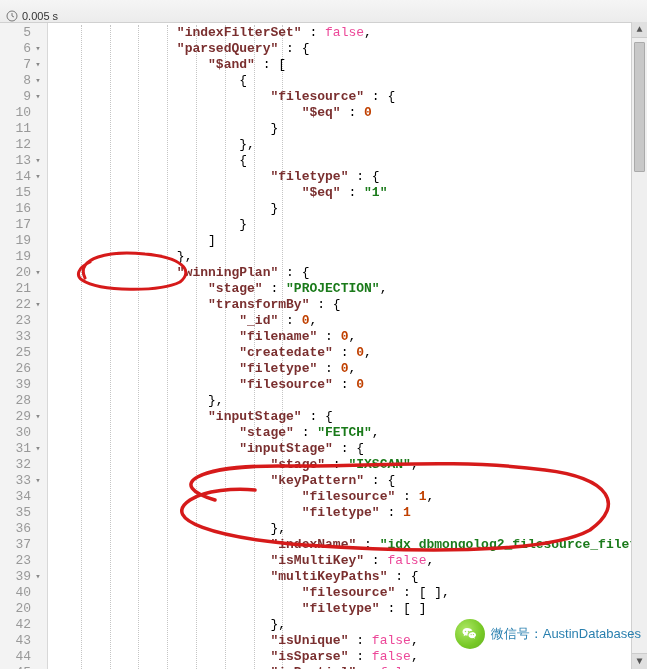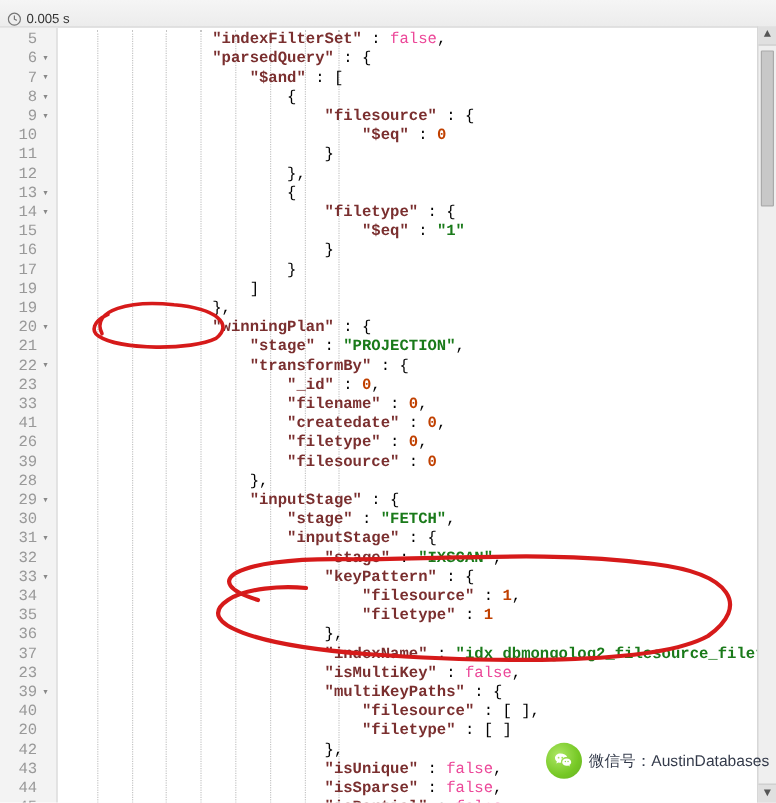--- a/index.html
+++ b/index.html
@@ -114,21 +114,21 @@
     pointer-events: none;
   }
   
   .watermark {
     position: absolute;
     bottom: 20px; right: 6px;
     display: flex; align-items: center; gap: 6px;
     opacity: 0.85;
     font-family: sans-serif;
     font-size: 13px;
-    color: #0f172a;
+    color: #0369a1;
   }
   .wm-logo {
     width: 30px; height: 30px;
     border-radius: 50%;
     background: radial-gradient(circle at 35% 35%, #9fe34a 0%, #5fbf00 60%, #4aa000 100%);
     display:flex; align-items:center; justify-content:center;
   }
   .wm-logo svg { width:18px; height:18px; }
 </style>
 </head>
@@ -220,21 +220,21 @@
       </div>
       <div class="ln">
         <span>23</span>
         <span class="fold-marker"></span>
       </div>
       <div class="ln">
         <span>33</span>
         <span class="fold-marker"></span>
       </div>
       <div class="ln">
-        <span>41</span>
+        <span>25</span>
         <span class="fold-marker"></span>
       </div>
       <div class="ln">
         <span>26</span>
         <span class="fold-marker"></span>
       </div>
       <div class="ln">
         <span>39</span>
         <span class="fold-marker"></span>
       </div>

